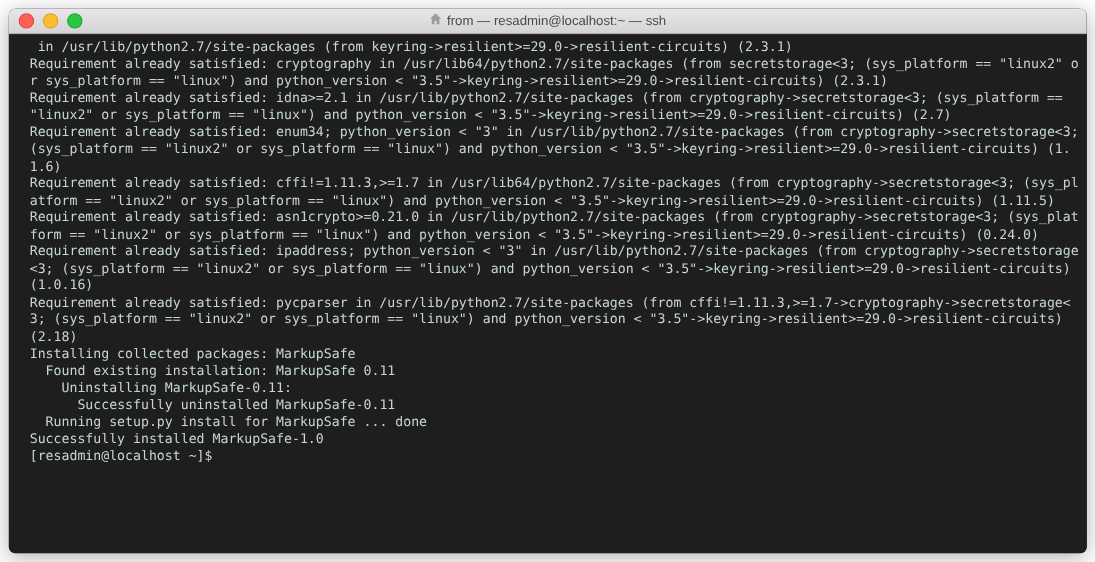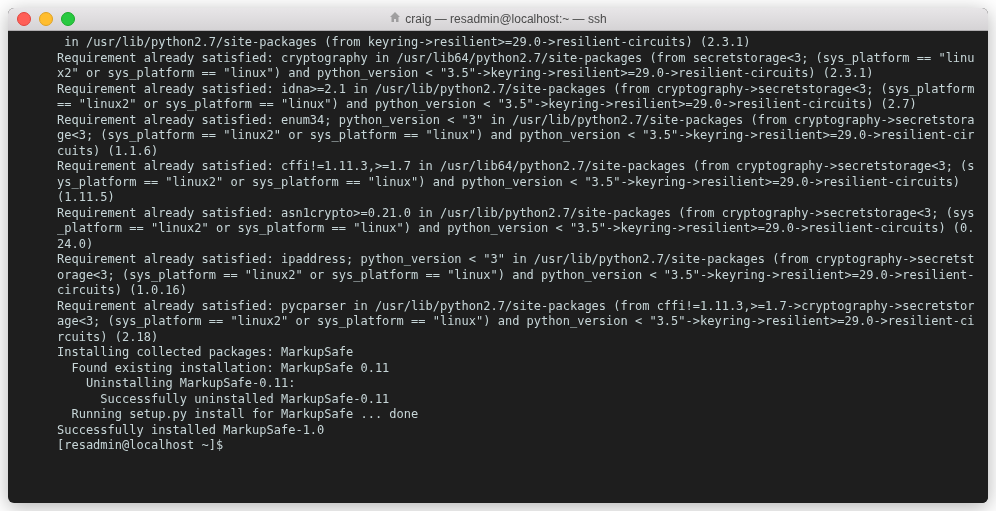--- a/index.html
+++ b/index.html
@@ -25,41 +25,41 @@
   .title{
     position:absolute;left:0;right:0;text-align:center;
     font:12px -apple-system,Helvetica,Arial,sans-serif;
     color:#4a4a4a;pointer-events:none;
     display:flex;align-items:center;justify-content:center;gap:4px;
   }
   .home-icon{opacity:.55;}
   .term{
     flex:1;background:#1e1e1e;color:#c7d6d8;
     font-size:12px;line-height:15.5px;
-    padding:4px 7px 6px 5px;
-    overflow:hidden;white-space:pre-wrap;word-break:break-all;margin-left:44px;
+    padding:4px 7px 6px 19px;
+    overflow:hidden;white-space:pre-wrap;word-break:break-all;
   }
 </style>
 </head>
 <body>
 
 <div class="window">
   <div class="titlebar">
     <div class="traffic">
       <div class="dot red"></div>
       <div class="dot yellow"></div>
       <div class="dot green"></div>
     </div>
     <div class="title">
       <span class="home-icon">
         <svg width="12" height="11" viewBox="0 0 12 11">
             <path d="M6 0 L11 5 H9.5 V10 H7 V7 H5 V10 H2.5 V5 H1 Z" fill="#6b6b6b"></path>
           </svg>
       </span>
-      <span>craig — resadmin@localhost:~ — ssh</span>
+      <span>from — resadmin@localhost:~ — ssh</span>
     </div>
   </div>
 
   <div class="term" id="term"> in /usr/lib/python2.7/site-packages (from keyring-&gt;resilient&gt;=29.0-&gt;resilient-circuits) (2.3.1)
 Requirement already satisfied: cryptography in /usr/lib64/python2.7/site-packages (from secretstorage&lt;3; (sys_platform == "linux2" or sys_platform == "linux") and python_version &lt; "3.5"-&gt;keyring-&gt;resilient&gt;=29.0-&gt;resilient-circuits) (2.3.1)
 Requirement already satisfied: idna&gt;=2.1 in /usr/lib/python2.7/site-packages (from cryptography-&gt;secretstorage&lt;3; (sys_platform == "linux2" or sys_platform == "linux") and python_version &lt; "3.5"-&gt;keyring-&gt;resilient&gt;=29.0-&gt;resilient-circuits) (2.7)
 Requirement already satisfied: enum34; python_version &lt; "3" in /usr/lib/python2.7/site-packages (from cryptography-&gt;secretstorage&lt;3; (sys_platform == "linux2" or sys_platform == "linux") and python_version &lt; "3.5"-&gt;keyring-&gt;resilient&gt;=29.0-&gt;resilient-circuits) (1.1.6)
 Requirement already satisfied: cffi!=1.11.3,&gt;=1.7 in /usr/lib64/python2.7/site-packages (from cryptography-&gt;secretstorage&lt;3; (sys_platform == "linux2" or sys_platform == "linux") and python_version &lt; "3.5"-&gt;keyring-&gt;resilient&gt;=29.0-&gt;resilient-circuits) (1.11.5)
 Requirement already satisfied: asn1crypto&gt;=0.21.0 in /usr/lib/python2.7/site-packages (from cryptography-&gt;secretstorage&lt;3; (sys_platform == "linux2" or sys_platform == "linux") and python_version &lt; "3.5"-&gt;keyring-&gt;resilient&gt;=29.0-&gt;resilient-circuits) (0.24.0)
 Requirement already satisfied: ipaddress; python_version &lt; "3" in /usr/lib/python2.7/site-packages (from cryptography-&gt;secretstorage&lt;3; (sys_platform == "linux2" or sys_platform == "linux") and python_version &lt; "3.5"-&gt;keyring-&gt;resilient&gt;=29.0-&gt;resilient-circuits) (1.0.16)

